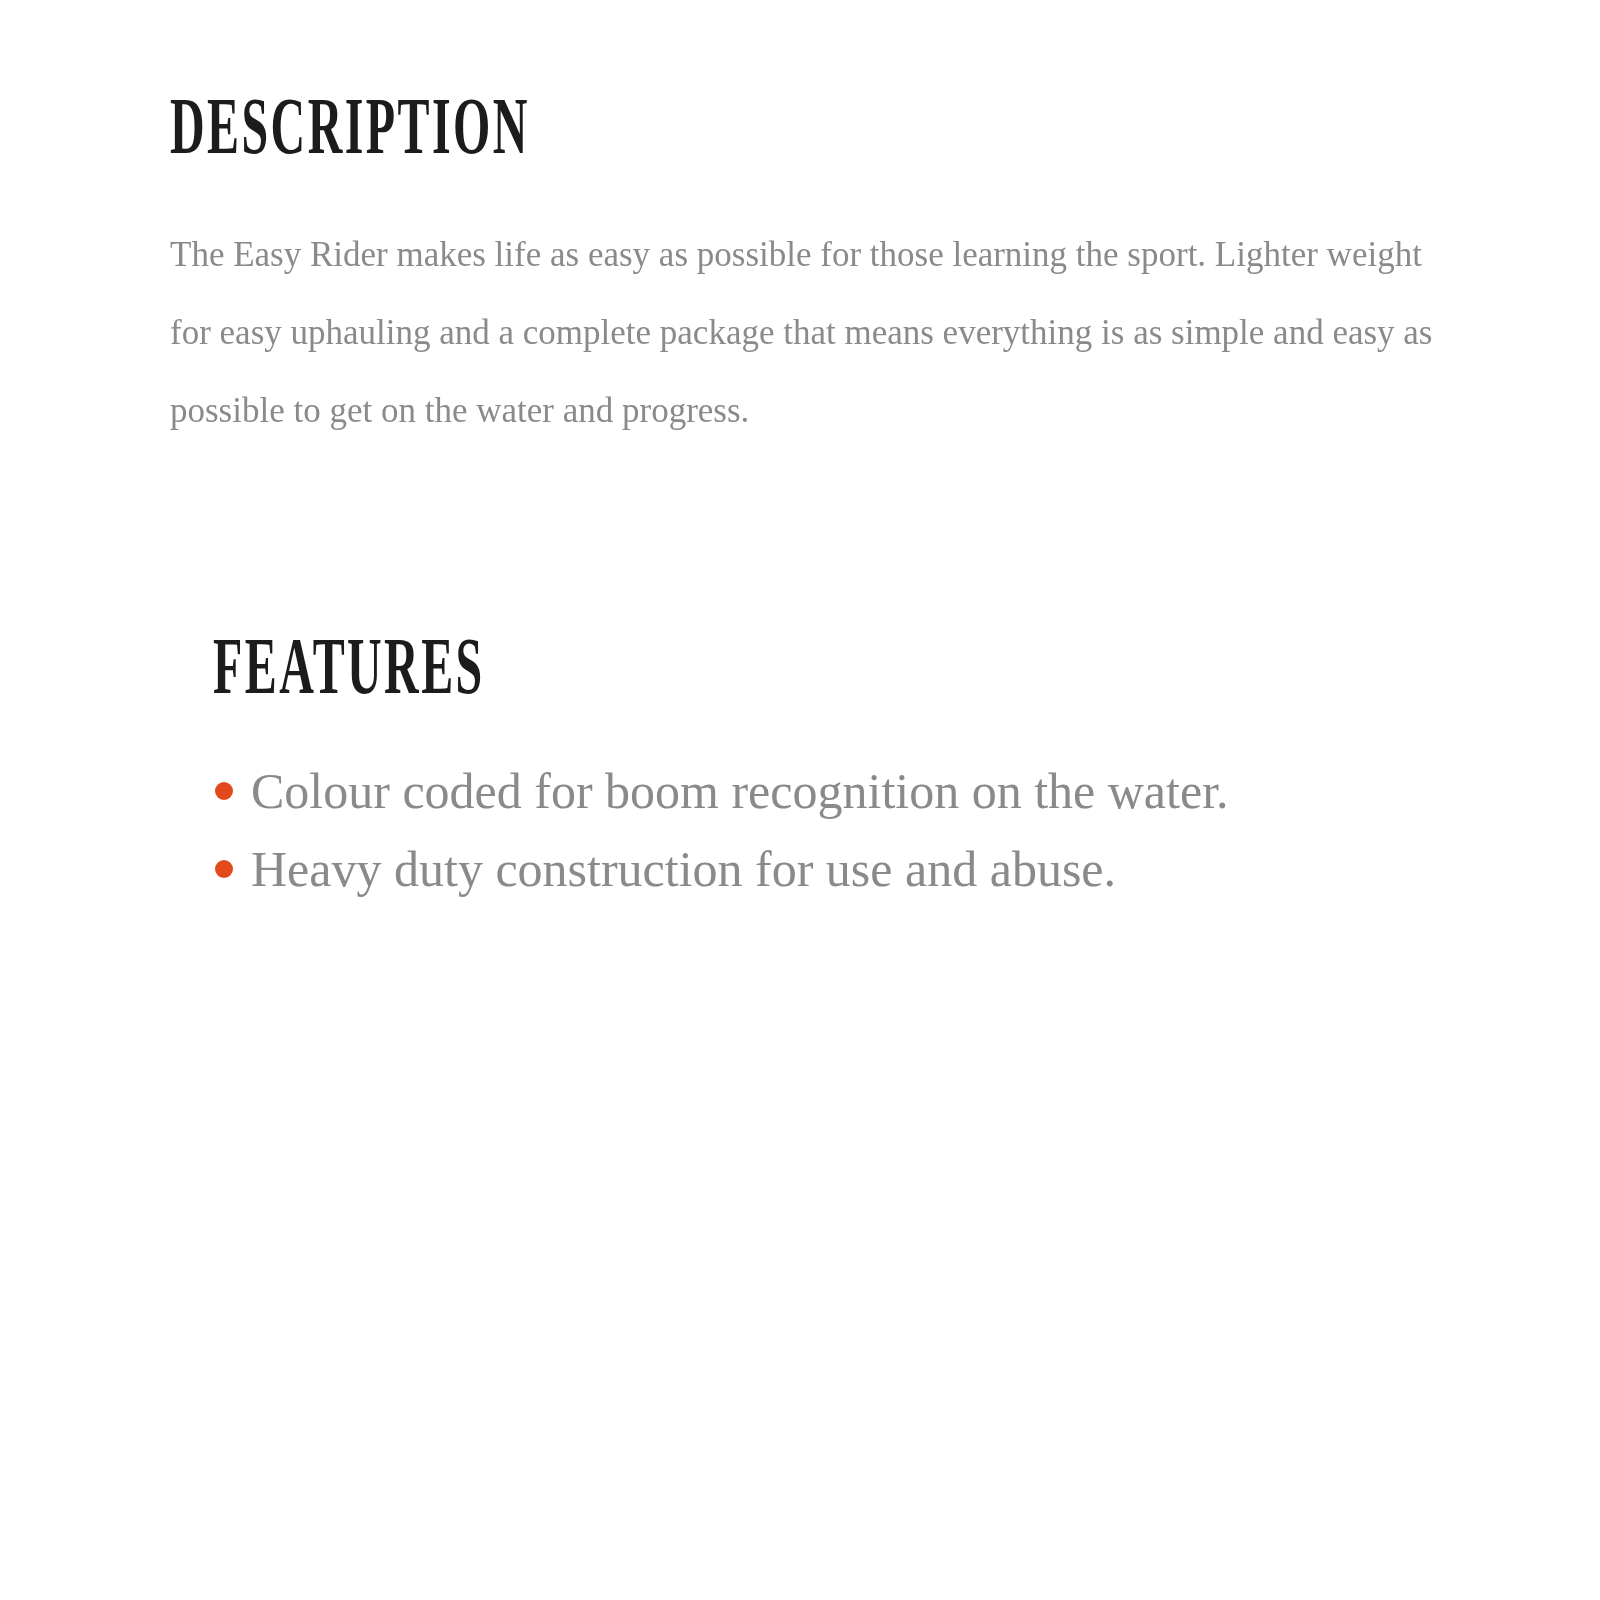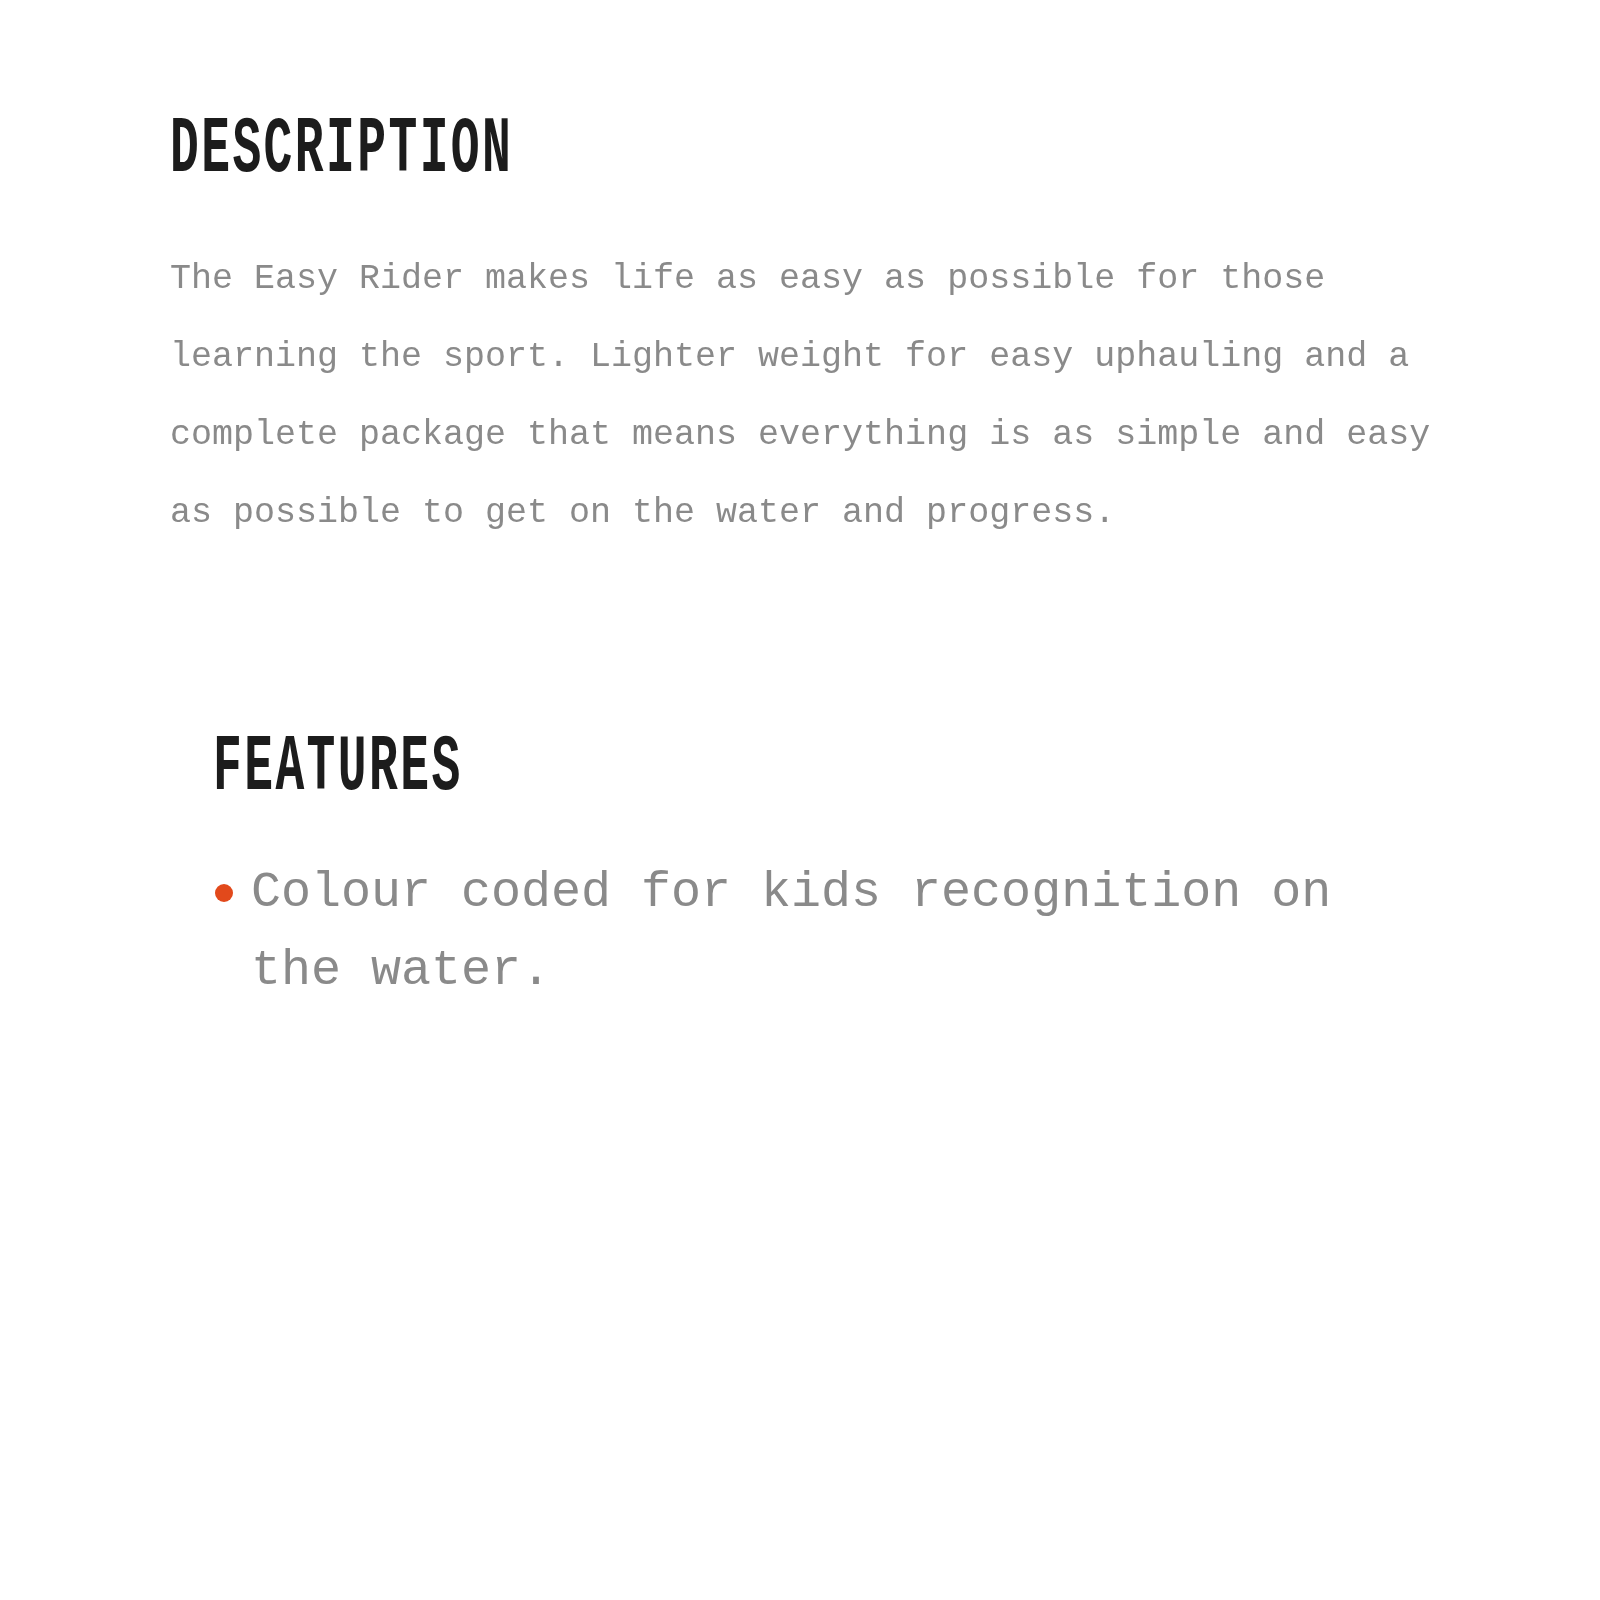--- a/index.html
+++ b/index.html
@@ -5,23 +5,23 @@
   html, body {
     margin: 0;
     padding: 0;
     background: #ffffff;
   }
   .page {
     position: relative;
     width: 1600px;
     height: 1372px;
     box-sizing: border-box;
-    padding: 116px 150px 0 170px;
+    padding: 92px 150px 0 170px;
     background: #ffffff;
-    font-family: Liberation Mono, monospace;
+    font-family: Liberation Serif, serif;
     overflow: hidden;
   }
   .section-heading {
     margin: 0;
     height: 80px;
     line-height: 68px;
     font-size: 80px;
     font-weight: bold;
     letter-spacing: 4px;
     color: #1c1c1c;
@@ -72,18 +72,22 @@
   <section class="description-section">
     <h1 class="section-heading">DESCRIPTION</h1>
     <p class="body-text">The Easy Rider makes life as easy as possible for those learning the sport. Lighter weight for easy uphauling and a complete package that means everything is as simple and easy as possible to get on the water and progress.</p>
   </section>
 
   <section class="features-section">
     <h1 class="section-heading">FEATURES</h1>
     <ul class="features-list">
       <li>
         <span class="bullet-dot"></span>
-        <span>Colour coded for kids recognition on the water.</span>
+        <span>Colour coded for boom recognition on the water.</span>
+      </li>
+      <li>
+        <span class="bullet-dot"></span>
+        <span>Heavy duty construction for use and abuse.</span>
       </li>
     </ul>
   </section>
 
 </div>
 
 </body></html>

